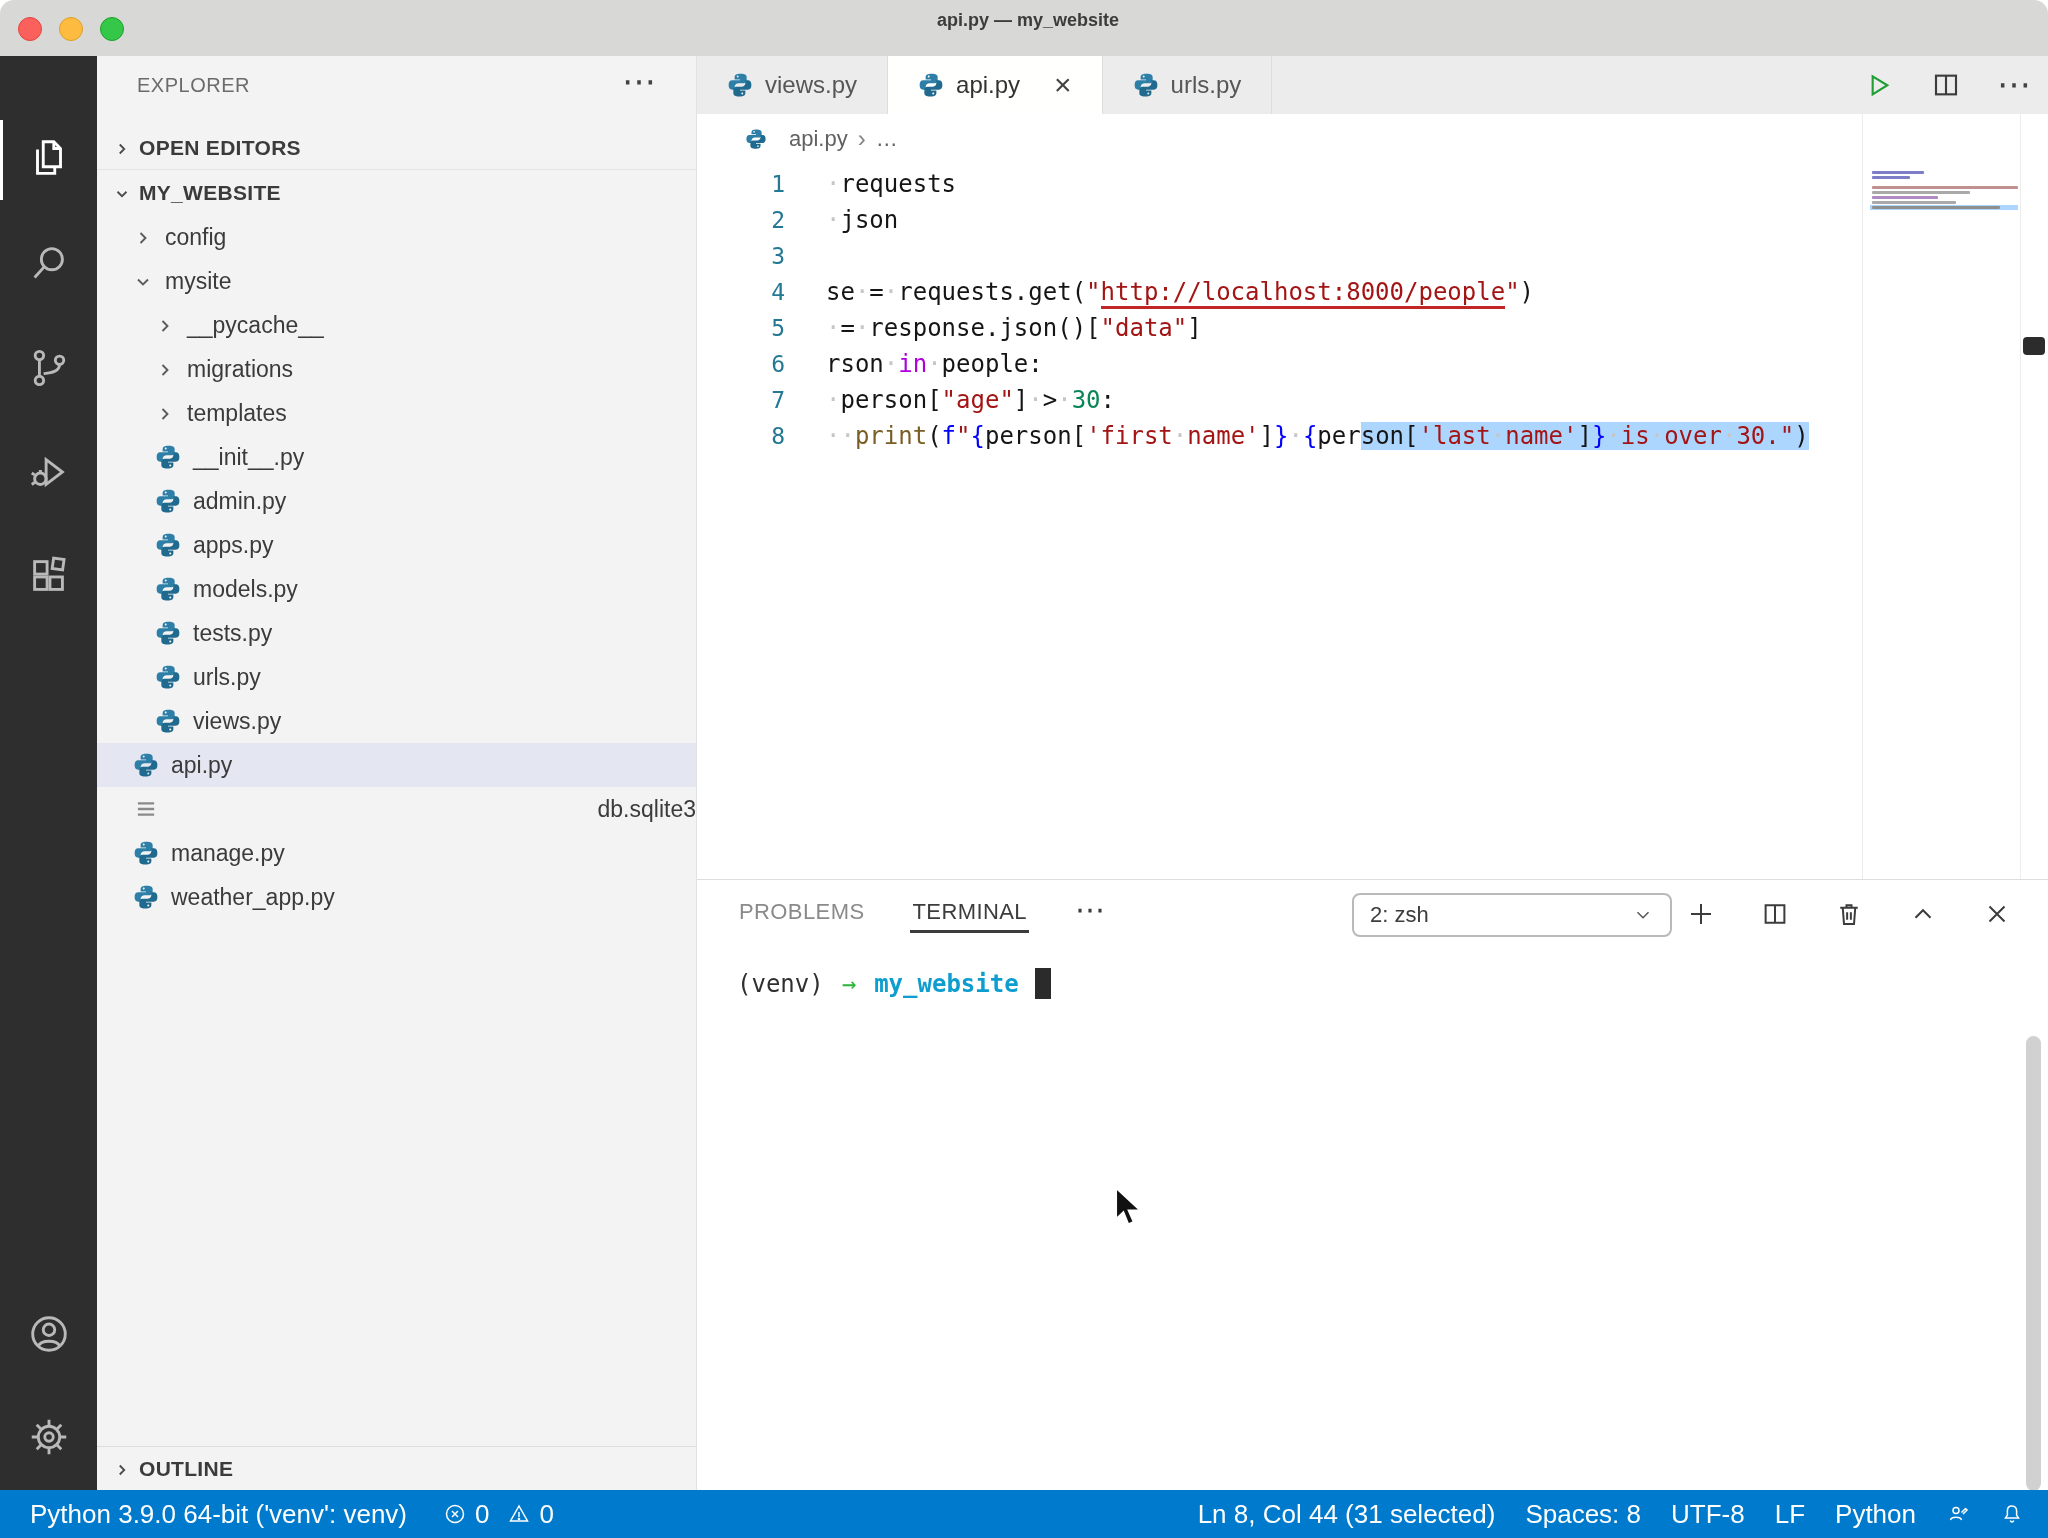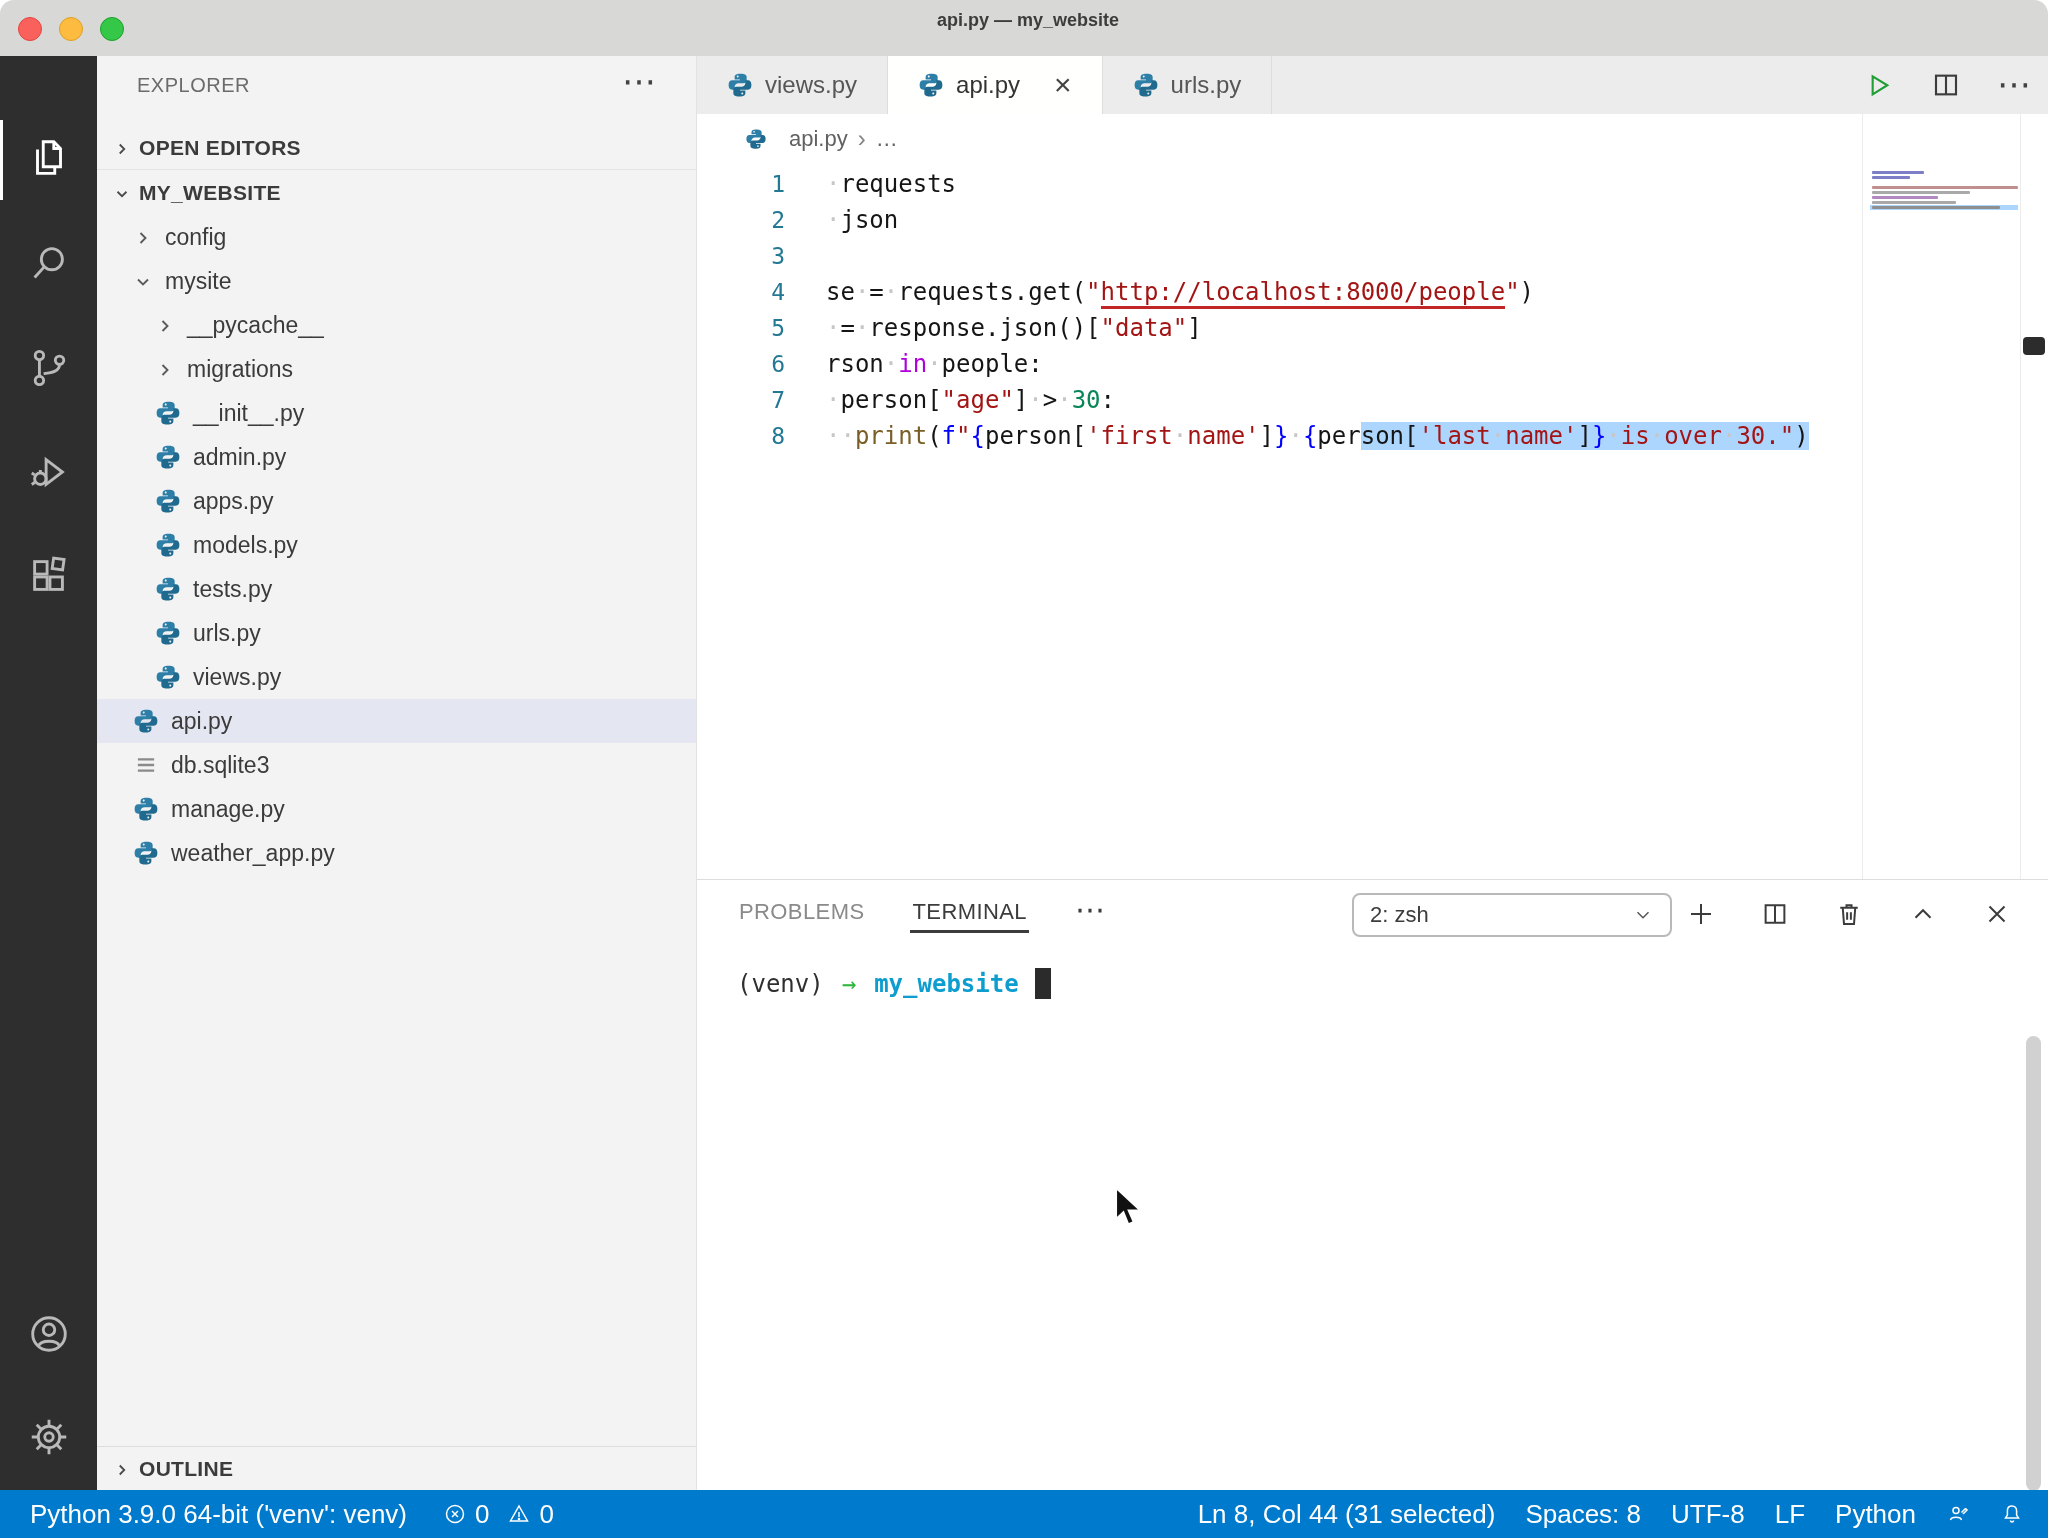--- a/index.html
+++ b/index.html
@@ -223,20 +223,26 @@
             </svg></span>
           <span>__pycache__</span>
         </div>
         <div class="tree-row" style="padding-left: 58px;">
           <span class="t-chev"><svg viewBox="0 0 16 16">
               <path d="M6 4l4 4-4 4" fill="none" stroke="currentColor" stroke-width="1.5"></path>
             </svg></span>
           <span>migrations</span>
         </div>
         <div class="tree-row" style="padding-left: 58px;">
+          <span class="t-chev"><svg viewBox="0 0 16 16">
+              <path d="M6 4l4 4-4 4" fill="none" stroke="currentColor" stroke-width="1.5"></path>
+            </svg></span>
+          <span>templates</span>
+        </div>
+        <div class="tree-row" style="padding-left: 58px;">
           <span class="f-icon"><svg viewBox="0 0 16 16" style="width:26px;height:26px">
               <path fill="#2e7fa8" d="M7.9 1C6.1 1 4.7 1.5 4.7 3v1.6H8v.5H3.2C1.7 5.1 1 6.3 1 8s.7 2.9 2.2 2.9h1.5V9.2c0-1.3 1.1-2.3 2.4-2.3h3.2c1 0 1.8-.8 1.8-1.9V3c0-1.4-1.5-2-3.2-2zM6.6 2.2c.3 0 .6.3.6.6s-.3.6-.6.6S6 3.1 6 2.8s.3-.6.6-.6z"></path>
               <path fill="#1f6a8e" d="M8.1 15c1.8 0 3.2-.5 3.2-2v-1.6H8v-.5h4.8c1.5 0 2.2-1.2 2.2-2.9s-.7-2.9-2.2-2.9h-1.5v1.7c0 1.3-1.1 2.3-2.4 2.3H5.7c-1 0-1.8.8-1.8 1.9V13c0 1.4 1.5 2 3.2 2zm1.3-1.2c-.3 0-.6-.3-.6-.6s.3-.6.6-.6.6.3.6.6-.3.6-.6.6z"></path>
             </svg></span>
           <span>__init__.py</span>
         </div>
         <div class="tree-row" style="padding-left: 58px;">
           <span class="f-icon"><svg viewBox="0 0 16 16" style="width:26px;height:26px">
               <path fill="#2e7fa8" d="M7.9 1C6.1 1 4.7 1.5 4.7 3v1.6H8v.5H3.2C1.7 5.1 1 6.3 1 8s.7 2.9 2.2 2.9h1.5V9.2c0-1.3 1.1-2.3 2.4-2.3h3.2c1 0 1.8-.8 1.8-1.9V3c0-1.4-1.5-2-3.2-2zM6.6 2.2c.3 0 .6.3.6.6s-.3.6-.6.6S6 3.1 6 2.8s.3-.6.6-.6z"></path>
               <path fill="#1f6a8e" d="M8.1 15c1.8 0 3.2-.5 3.2-2v-1.6H8v-.5h4.8c1.5 0 2.2-1.2 2.2-2.9s-.7-2.9-2.2-2.9h-1.5v1.7c0 1.3-1.1 2.3-2.4 2.3H5.7c-1 0-1.8.8-1.8 1.9V13c0 1.4 1.5 2 3.2 2zm1.3-1.2c-.3 0-.6-.3-.6-.6s.3-.6.6-.6.6.3.6.6-.3.6-.6.6z"></path>
@@ -278,21 +284,21 @@
             </svg></span>
           <span>views.py</span>
         </div>
         <div class="tree-row selected" style="padding-left: 36px;">
           <span class="f-icon"><svg viewBox="0 0 16 16" style="width:26px;height:26px">
               <path fill="#2e7fa8" d="M7.9 1C6.1 1 4.7 1.5 4.7 3v1.6H8v.5H3.2C1.7 5.1 1 6.3 1 8s.7 2.9 2.2 2.9h1.5V9.2c0-1.3 1.1-2.3 2.4-2.3h3.2c1 0 1.8-.8 1.8-1.9V3c0-1.4-1.5-2-3.2-2zM6.6 2.2c.3 0 .6.3.6.6s-.3.6-.6.6S6 3.1 6 2.8s.3-.6.6-.6z"></path>
               <path fill="#1f6a8e" d="M8.1 15c1.8 0 3.2-.5 3.2-2v-1.6H8v-.5h4.8c1.5 0 2.2-1.2 2.2-2.9s-.7-2.9-2.2-2.9h-1.5v1.7c0 1.3-1.1 2.3-2.4 2.3H5.7c-1 0-1.8.8-1.8 1.9V13c0 1.4 1.5 2 3.2 2zm1.3-1.2c-.3 0-.6-.3-.6-.6s.3-.6.6-.6.6.3.6.6-.3.6-.6.6z"></path>
             </svg></span>
           <span>api.py</span>
         </div>
-        <div class="tree-row" style="padding-left: 36px;">
+        <div class="tree-row" style="padding-left: 36px; justify-content: space-between;">
           <span class="f-icon"><svg viewBox="0 0 16 16" style="width:26px;height:26px">
               <path d="M3 4.5h10M3 8h10M3 11.5h10" stroke="#8a8a8a" stroke-width="1.4" fill="none"></path>
             </svg></span>
           <span>db.sqlite3</span>
         </div>
         <div class="tree-row" style="padding-left: 36px;">
           <span class="f-icon"><svg viewBox="0 0 16 16" style="width:26px;height:26px">
               <path fill="#2e7fa8" d="M7.9 1C6.1 1 4.7 1.5 4.7 3v1.6H8v.5H3.2C1.7 5.1 1 6.3 1 8s.7 2.9 2.2 2.9h1.5V9.2c0-1.3 1.1-2.3 2.4-2.3h3.2c1 0 1.8-.8 1.8-1.9V3c0-1.4-1.5-2-3.2-2zM6.6 2.2c.3 0 .6.3.6.6s-.3.6-.6.6S6 3.1 6 2.8s.3-.6.6-.6z"></path>
               <path fill="#1f6a8e" d="M8.1 15c1.8 0 3.2-.5 3.2-2v-1.6H8v-.5h4.8c1.5 0 2.2-1.2 2.2-2.9s-.7-2.9-2.2-2.9h-1.5v1.7c0 1.3-1.1 2.3-2.4 2.3H5.7c-1 0-1.8.8-1.8 1.9V13c0 1.4 1.5 2 3.2 2zm1.3-1.2c-.3 0-.6-.3-.6-.6s.3-.6.6-.6.6.3.6.6-.3.6-.6.6z"></path>
             </svg></span>

